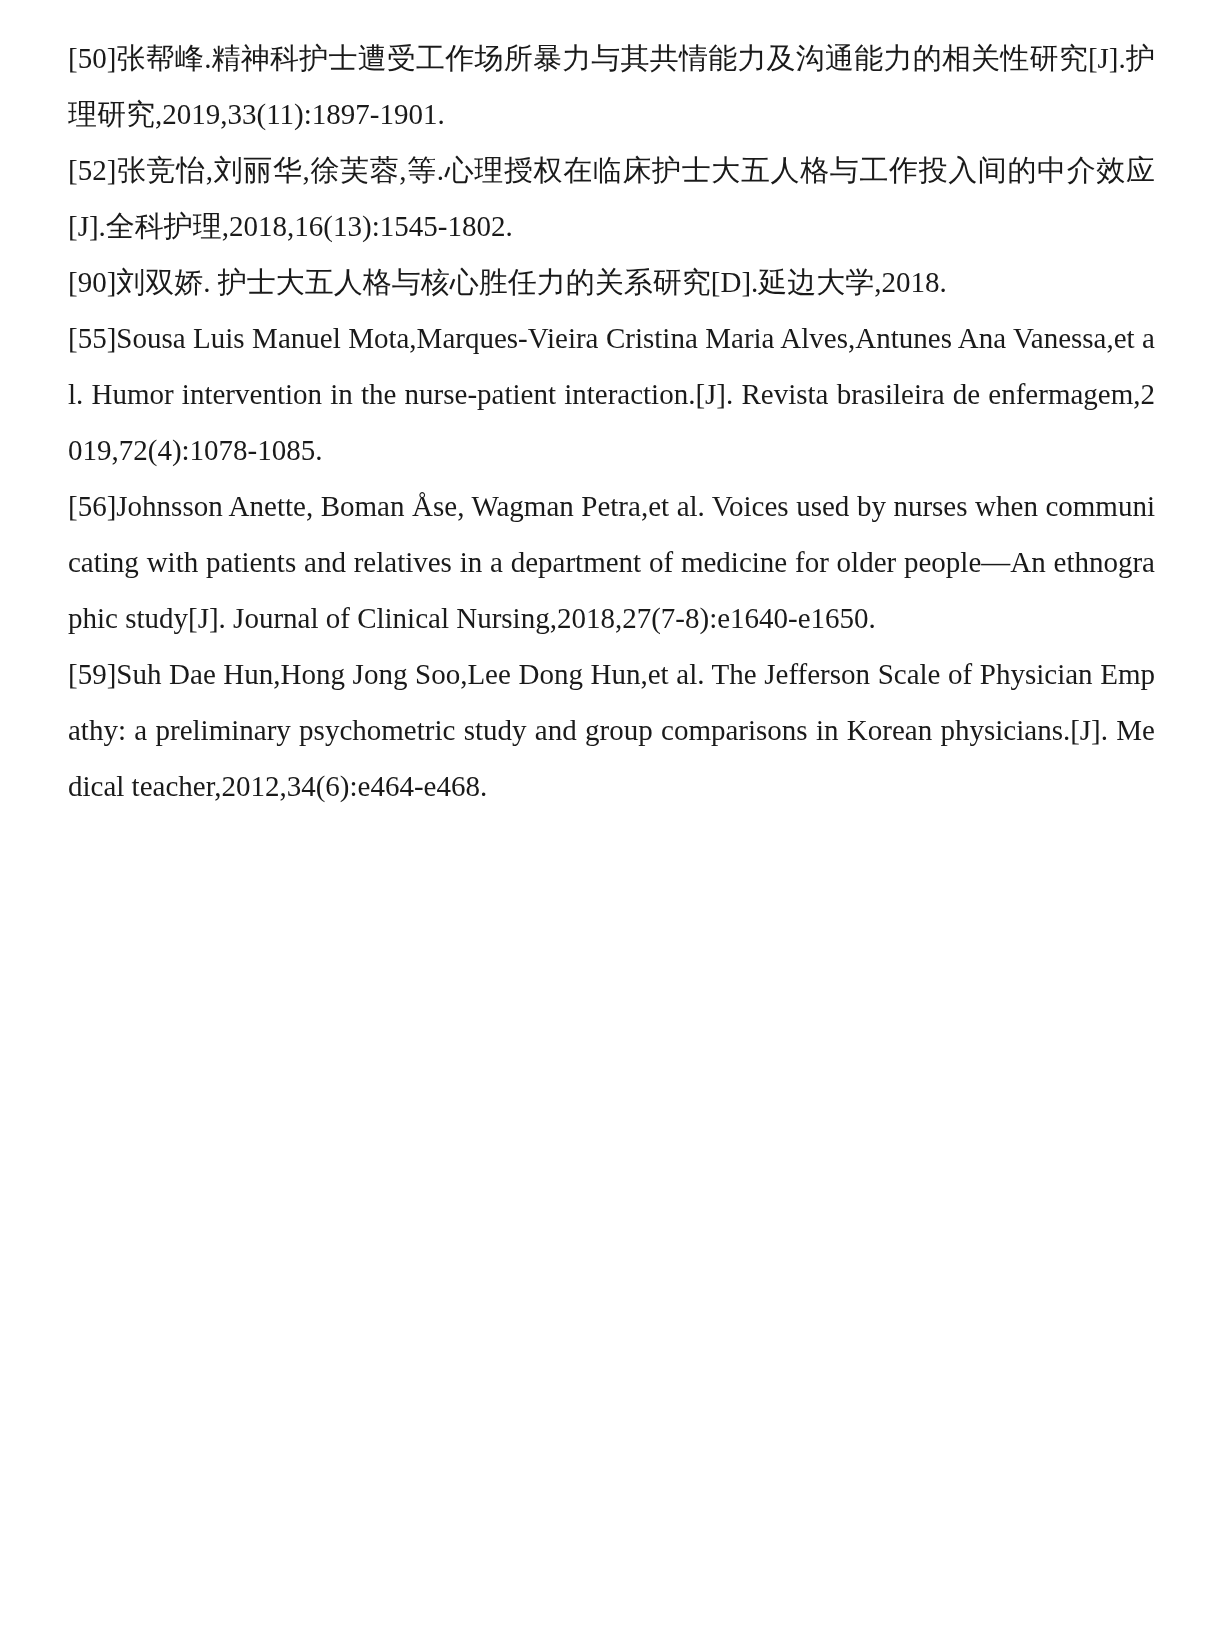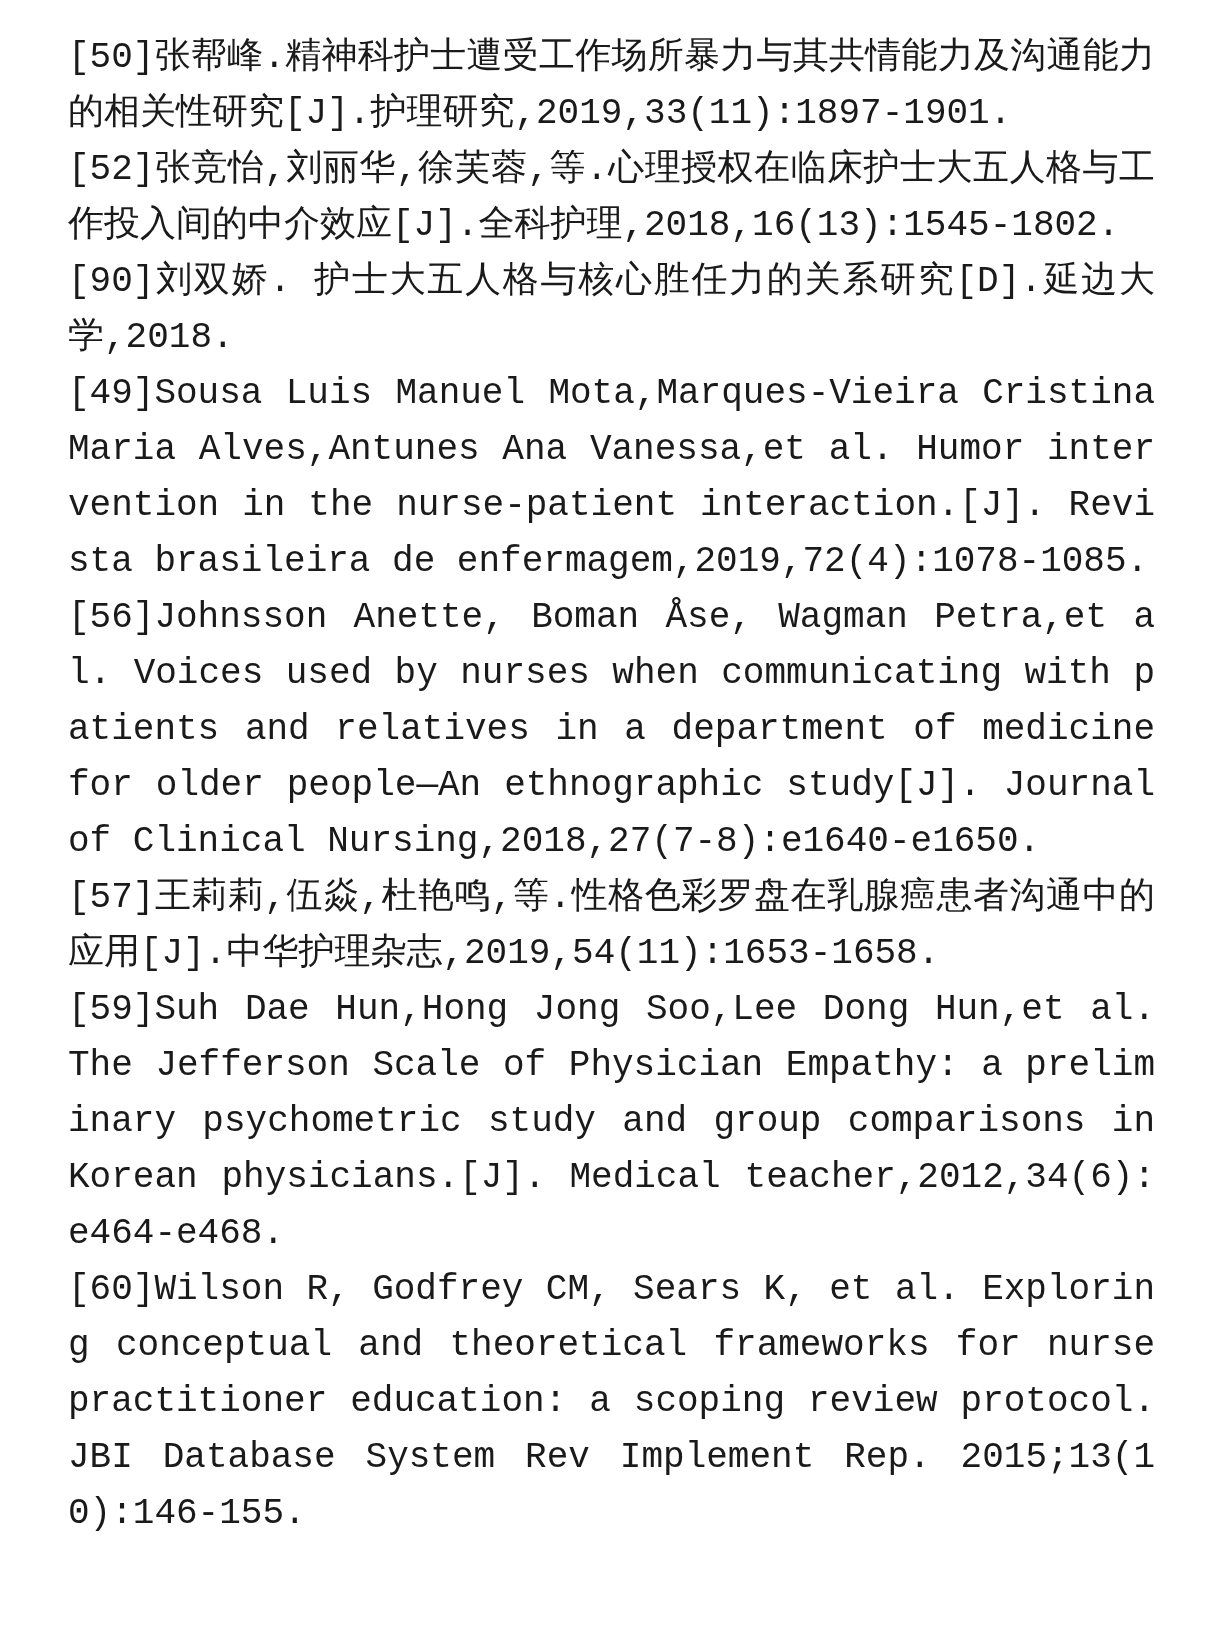--- a/index.html
+++ b/index.html
@@ -15,35 +15,33 @@
   .page {
     box-sizing: border-box;
     width: 1222px;
     height: 1646px;
     background: #ffffff;
     padding: 30px 67px 0 68px;
   }
   .ref {
     margin: 0;
     padding: 0;
-    font-family: Liberation Mono, monospace;
-    font-size: 36px;
+    font-family: Liberation Serif, serif;
+    font-size: 29px;
     line-height: 56px;
     color: #1a1a1a;
     text-align: justify;
     text-align-last: left;
     word-break: break-all;
     overflow-wrap: break-word;
   }
 </style>
 </head>
 <body>
 
 <div class="page">
   <p class="ref">[50]张帮峰.精神科护士遭受工作场所暴力与其共情能力及沟通能力的相关性研究[J].护理研究,2019,33(11):1897-1901.</p>
   <p class="ref">[52]张竞怡,刘丽华,徐芙蓉,等.心理授权在临床护士大五人格与工作投入间的中介效应[J].全科护理,2018,16(13):1545-1802.</p>
   <p class="ref">[90]刘双娇. 护士大五人格与核心胜任力的关系研究[D].延边大学,2018.</p>
-  <p class="ref">[49]Sousa Luis Manuel Mota,Marques-Vieira Cristina Maria Alves,Antunes Ana Vanessa,et al. Humor intervention in the nurse-patient interaction.[J]. Revista brasileira de enfermagem,2019,72(4):1078-1085.</p>
+  <p class="ref">[55]Sousa Luis Manuel Mota,Marques-Vieira Cristina Maria Alves,Antunes Ana Vanessa,et al. Humor intervention in the nurse-patient interaction.[J]. Revista brasileira de enfermagem,2019,72(4):1078-1085.</p>
   <p class="ref">[56]Johnsson Anette, Boman Åse, Wagman Petra,et al. Voices used by nurses when communicating with patients and relatives in a department of medicine for older people—An ethnographic study[J]. Journal of Clinical Nursing,2018,27(7-8):e1640-e1650.</p>
-  <p class="ref">[57]王莉莉,伍焱,杜艳鸣,等.性格色彩罗盘在乳腺癌患者沟通中的应用[J].中华护理杂志,2019,54(11):1653-1658.</p>
   <p class="ref">[59]Suh Dae Hun,Hong Jong Soo,Lee Dong Hun,et al. The Jefferson Scale of Physician Empathy: a preliminary psychometric study and group comparisons in Korean physicians.[J]. Medical teacher,2012,34(6):e464-e468.</p>
-  <p class="ref">[60]Wilson R, Godfrey CM, Sears K, et al. Exploring conceptual and theoretical frameworks for nurse practitioner education: a scoping review protocol. JBI Database System Rev Implement Rep. 2015;13(10):146-155.</p>
 </div>
 
 </body></html>

